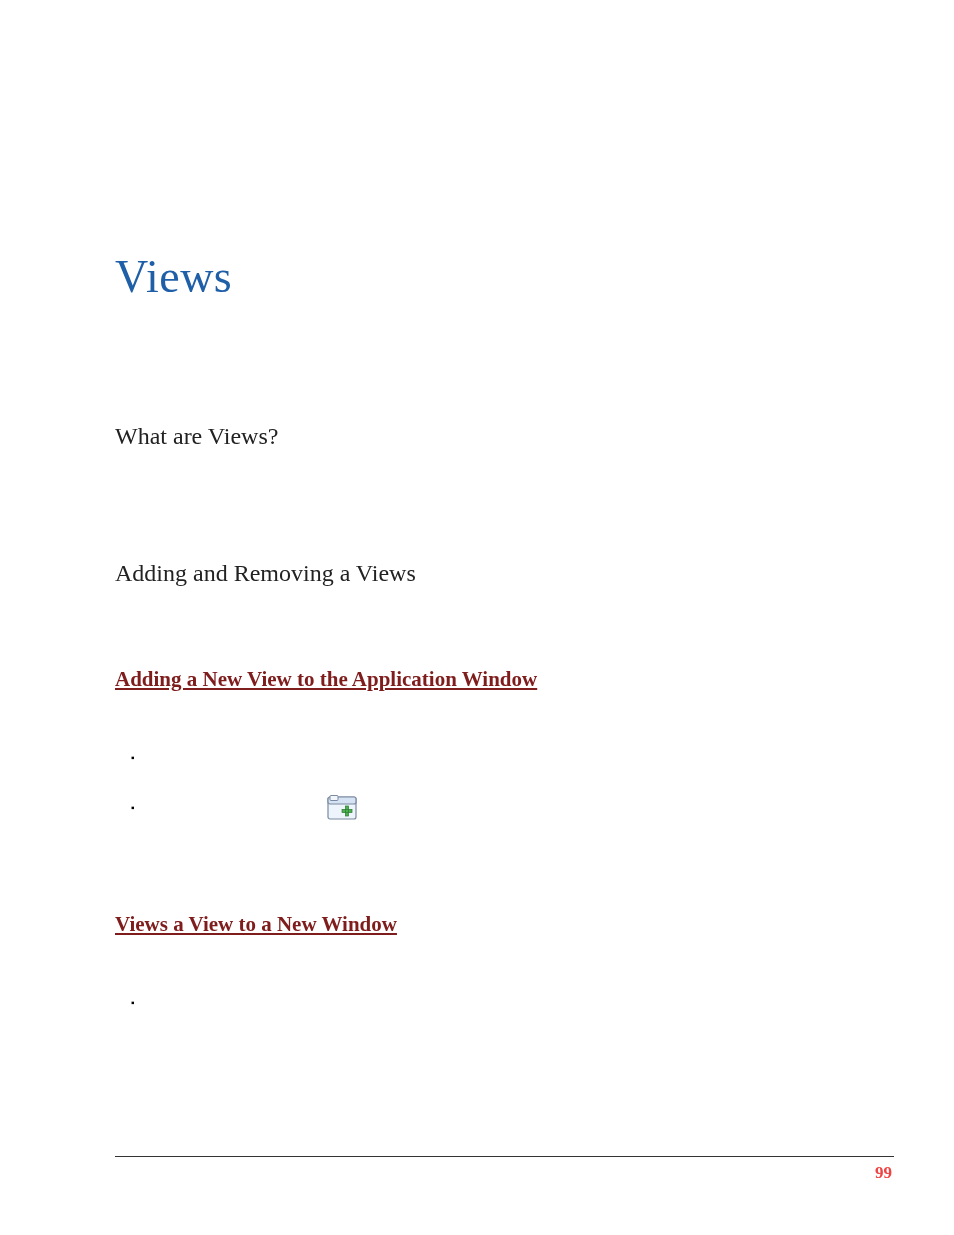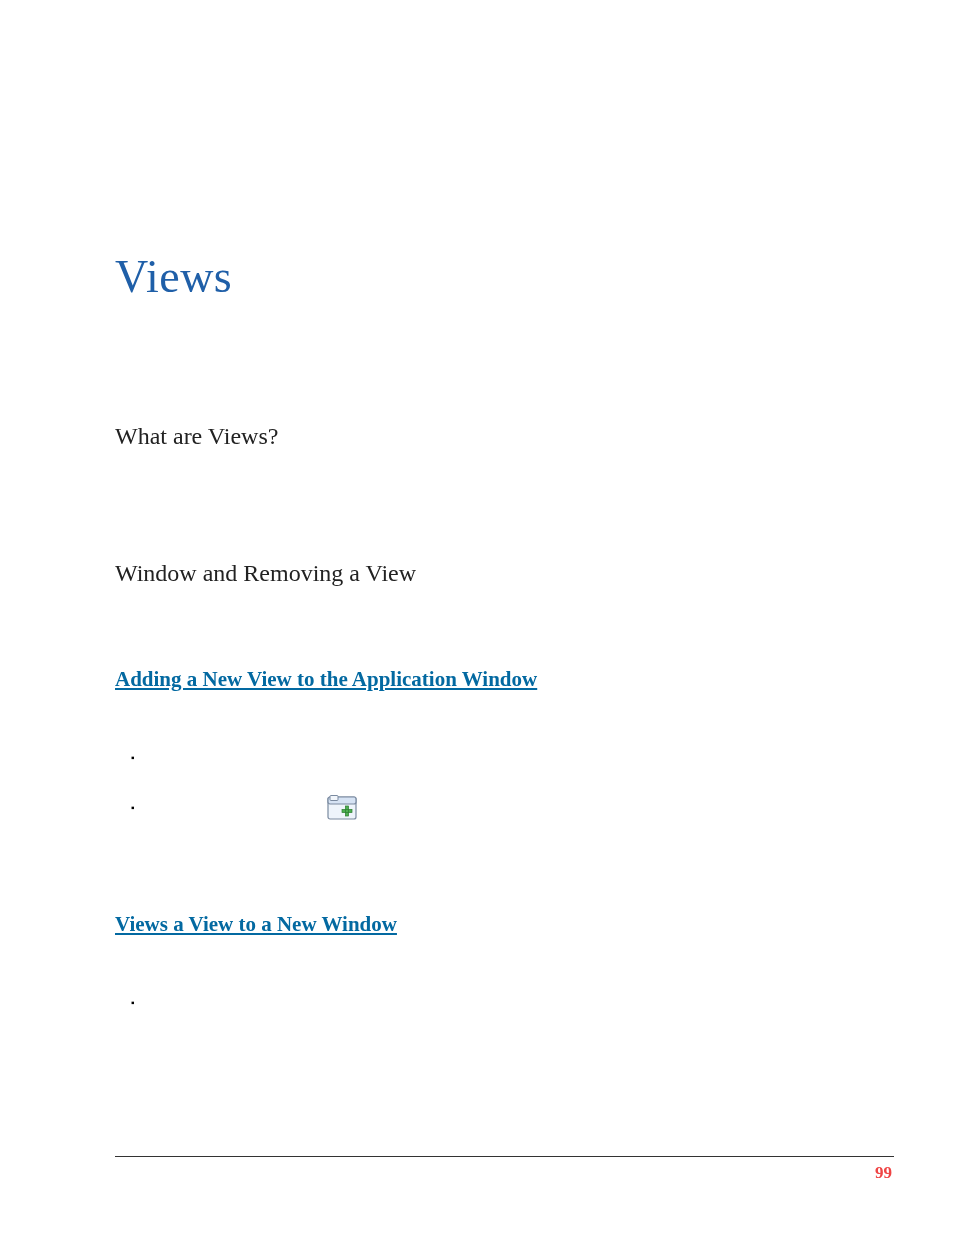--- a/index.html
+++ b/index.html
@@ -1,39 +1,39 @@
 <!DOCTYPE html>
 <html><head>
 <meta charset="utf-8">
 <style>
   * { margin: 0; padding: 0; box-sizing: border-box; }
   html, body { width: 954px; height: 1235px; background: #ffffff; font-family: Arial, Helvetica, sans-serif; }
   .page { position: relative; width: 954px; height: 1235px; padding: 250px 115px 0 115px; font-family: Liberation Serif, serif; }
   .title { font-size: 46px; font-weight: 400; color: #1f5fa8; letter-spacing: 0.5px; margin-bottom: 120px; }
   .section { font-size: 24px; font-weight: 400; color: #222; margin-bottom: 70px; }
   .section.second { margin-top: 110px; margin-bottom: 80px; }
-  .subheading { font-size: 21px; color: #0369a1; text-decoration: underline; margin-top: 80px; margin-bottom: 40px; }
+  .subheading { font-size: 21px; color: #7f1d1d; text-decoration: underline; margin-top: 80px; margin-bottom: 40px; }
   .bullets { list-style: none; padding-left: 32px; }
   .bullets li { position: relative; height: 50px; display: flex; align-items: center; }
   .bullets li::before { content: "▪"; font-size: 10px; color: #000; position: absolute; left: -16px; top: 50%; transform: translateY(-50%); }
   .icon-slot { margin-left: 180px; display: inline-flex; }
   .footer-rule { position: absolute; left: 115px; right: 60px; bottom: 78px; border-top: 1px solid #333; }
   .page-num { position: absolute; right: 62px; bottom: 52px; font-size: 17px; font-weight: bold; color: #ef4444; }
   svg.add-view { width: 30px; height: 26px; }
 </style>
 </head>
 <body>
 
 <div class="page">
 
   <h1 class="title">Views</h1>
 
   <h2 class="section">What are Views?</h2>
 
-  <h2 class="section second">Window and Removing a View</h2>
+  <h2 class="section second">Adding and Removing a Views</h2>
 
   <h3 class="subheading">Adding a New View to the Application Window</h3>
 
   <ul class="bullets">
     <li></li>
     <li>
       <span class="icon-slot">
         <svg class="add-view" viewBox="0 0 30 26">
           <rect x="1" y="3" width="28" height="22" rx="2" fill="#eef4fb" stroke="#7a8aa0" stroke-width="1.2"></rect>
           <rect x="1" y="3" width="28" height="7" rx="2" fill="#d6e3f4" stroke="#7a8aa0" stroke-width="1.2"></rect>

